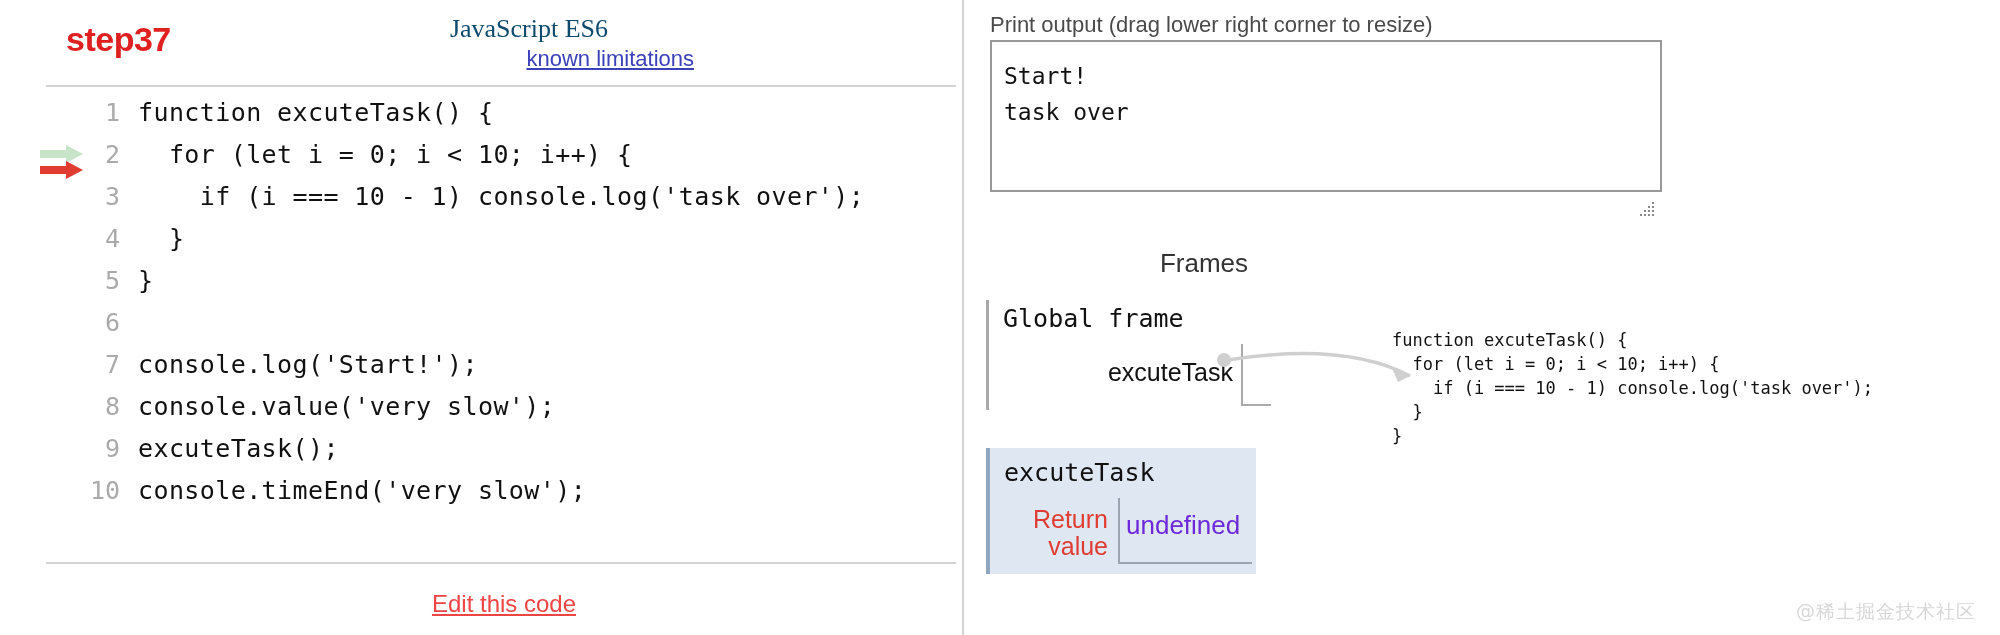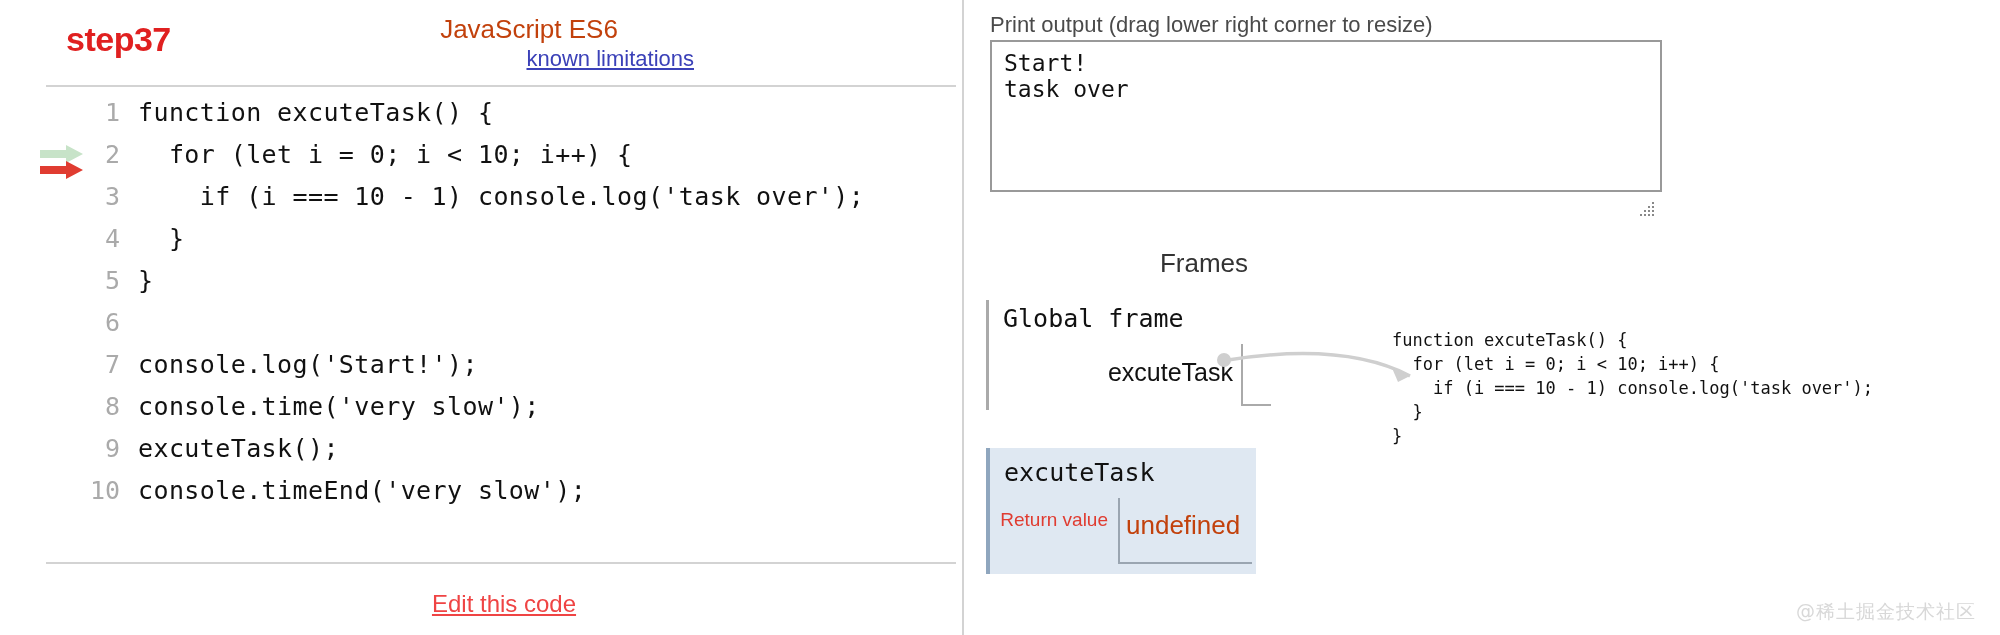--- a/index.html
+++ b/index.html
@@ -31,21 +31,22 @@
     color: #e02020;
     letter-spacing: -0.5px;
   }
 
   #lang-title {
     position: absolute;
     left: 340px; top: 14px;
     width: 330px;
     text-align: center;
     font-size: 26px;
-    color: #c2410c;
+    color: #0c4a6e;
+    font-family: Liberation Serif, serif;
   }
   #known-limitations {
     position: absolute;
     left: 340px; top: 46px;
     width: 330px;
     text-align: right;
     font-size: 22px;
     color: #3b41b8;
     text-decoration: underline;
     cursor: pointer;
@@ -138,24 +139,24 @@
     font-size: 22px;
     color: #4a4a4a;
   }
   #print-output-box {
     position: absolute;
     left: 26px; top: 40px;
     width: 672px; height: 152px;
     border: 2px solid #999999;
     background: #ffffff;
     box-sizing: border-box;
-    padding: 8px 12px;
+    padding: 16px 12px;
     font-family: "DejaVu Sans Mono", monospace;
     font-size: 23px;
-    line-height: 26px;
+    line-height: 36px;
     color: #111111;
     white-space: pre;
     overflow: hidden;
   }
   #resize-handle {
     position: absolute;
     left: 676px; top: 200px;
     width: 16px; height: 16px;
   }
 
@@ -242,37 +243,37 @@
     left: 14px; top: 10px;
     font-family: "DejaVu Sans Mono", monospace;
     font-size: 25px;
     color: #111111;
   }
   #return-value-label {
     position: absolute;
     left: 8px; top: 58px;
     width: 110px;
     text-align: right;
-    font-size: 19px;
+    font-size: 25px;
     line-height: 27px;
     color: #e03c31;
   }
   #return-value-slot {
     position: absolute;
     left: 128px; top: 50px;
     width: 134px; height: 66px;
     border-left: 2px solid #9aa5b1;
     border-bottom: 2px solid #9aa5b1;
     box-sizing: border-box;
   }
   #return-value-text {
     position: absolute;
     left: 136px; top: 62px;
     font-size: 26px;
-    color: #c2410c;
+    color: #6d28d9;
   }
 
   #watermark {
     position: absolute;
     right: 24px; bottom: 10px;
     font-size: 19px;
     color: #d8d8d8;
     font-family: "DejaVu Sans", sans-serif;
     letter-spacing: 1px;
     margin-top: 48px;
@@ -314,21 +315,21 @@
       <div class="code-line">
         <span class="ln">6</span>
         <span class="ltxt"></span>
       </div>
       <div class="code-line">
         <span class="ln">7</span>
         <span class="ltxt">console.log('Start!');</span>
       </div>
       <div class="code-line">
         <span class="ln">8</span>
-        <span class="ltxt">console.time('very slow');</span>
+        <span class="ltxt">console.value('very slow');</span>
       </div>
       <div class="code-line">
         <span class="ln">9</span>
         <span class="ltxt">excuteTask();</span>
       </div>
       <div class="code-line">
         <span class="ln">10</span>
         <span class="ltxt">console.timeEnd('very slow');</span>
       </div>
     </div>

